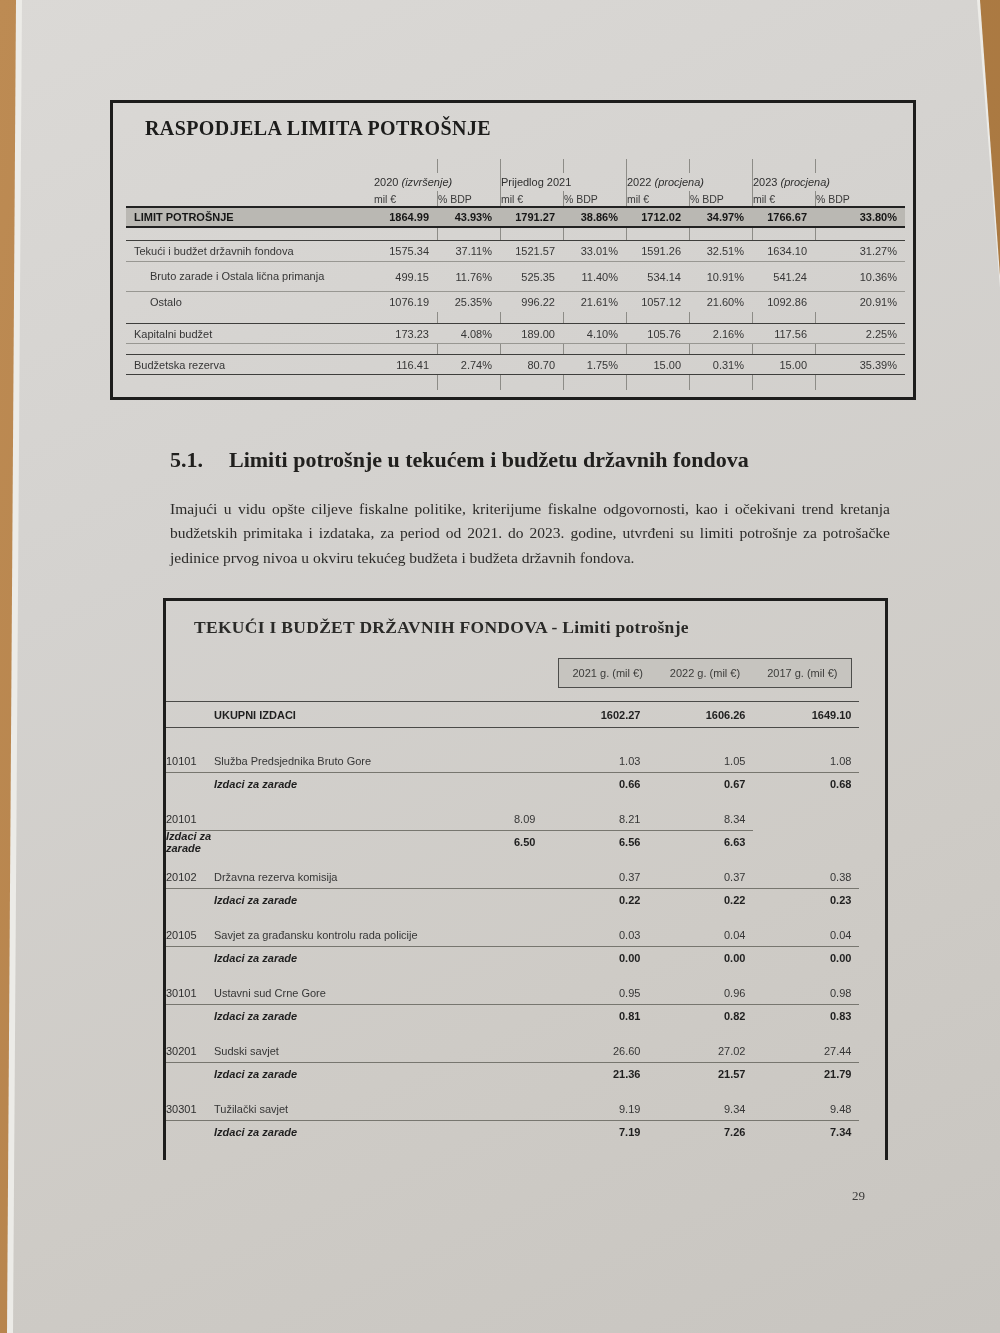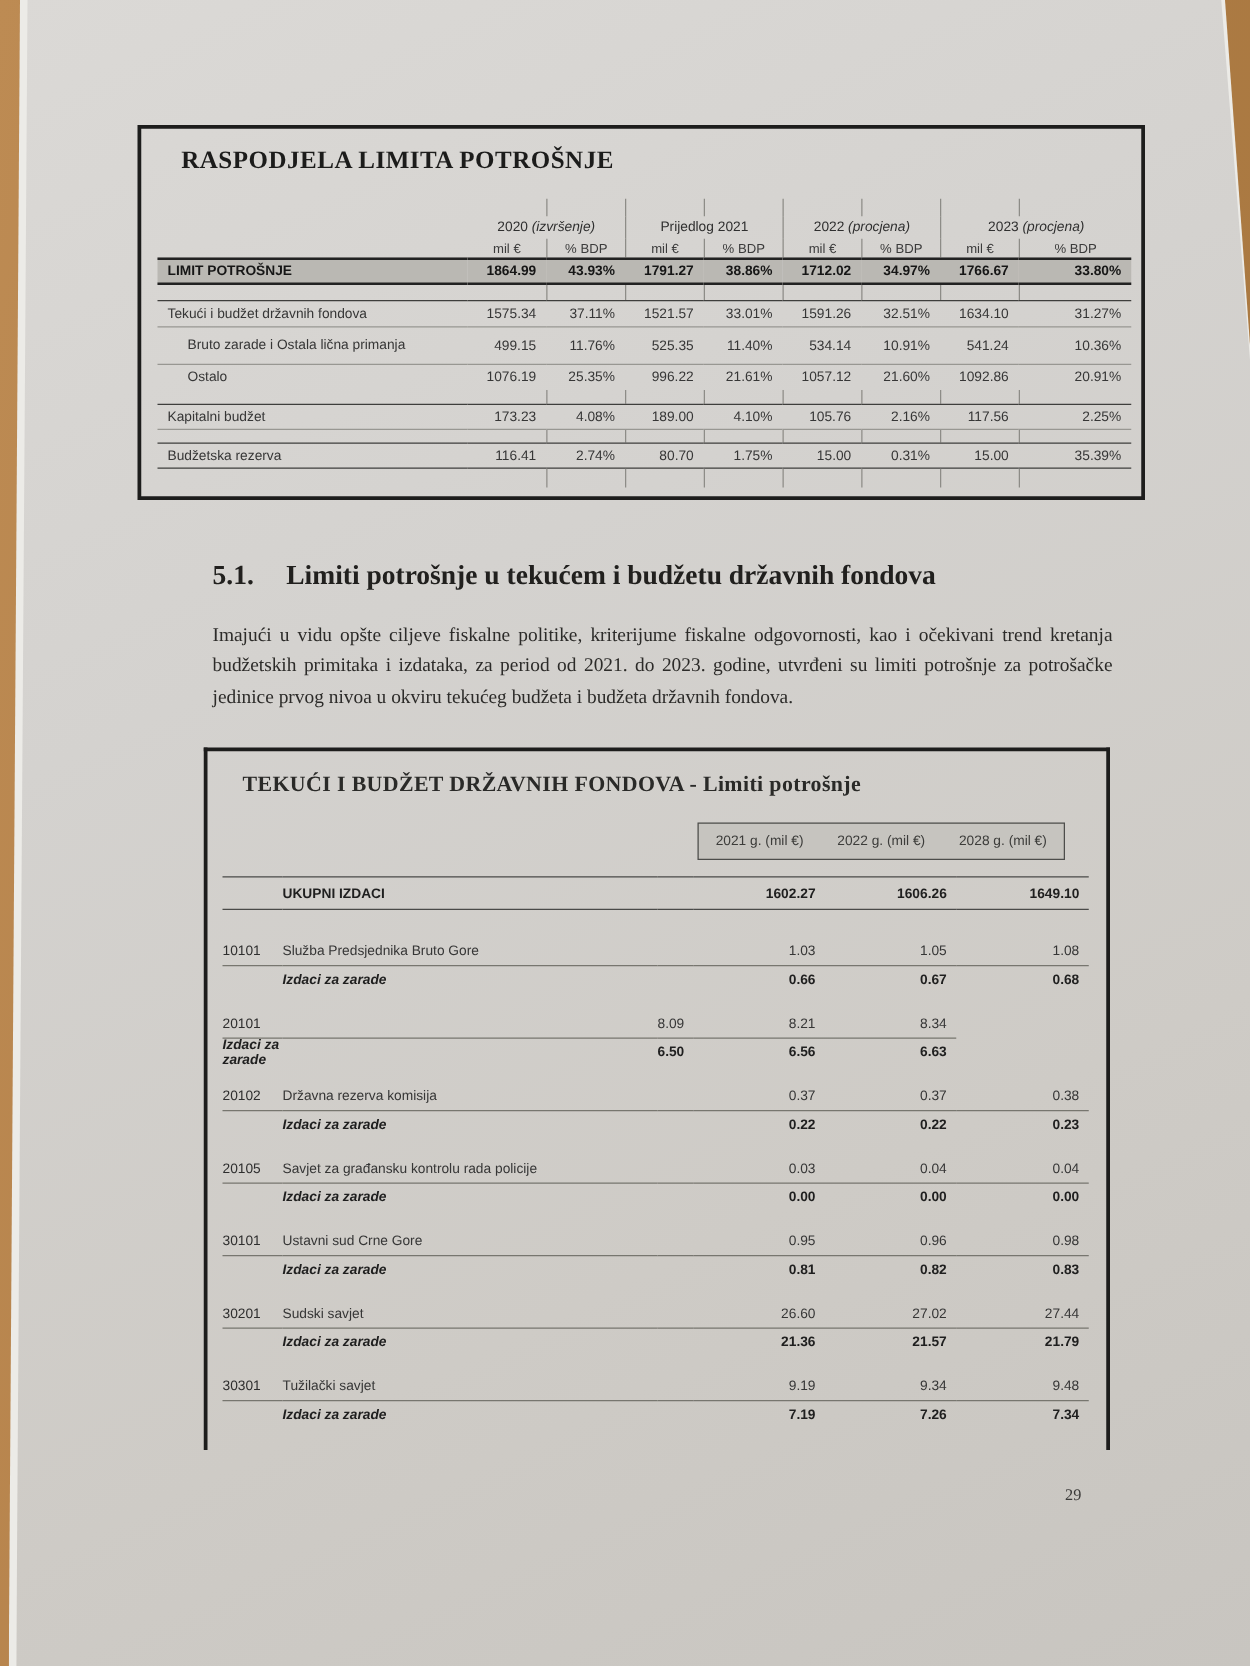--- a/index.html
+++ b/index.html
@@ -28,21 +28,21 @@
     letter-spacing:.4px;color:#1c1c1b;
   }
   .t1-grid{
     position:absolute;left:13px;top:56px;
     display:grid;grid-template-columns:248px repeat(7,63px) 90px;
   }
   .c{box-sizing:border-box;font-size:11px;color:#363636;display:flex;align-items:center;}
   .num{justify-content:flex-end;padding-right:8px;}
   .lab{padding-left:8px;}
   .ind{padding-left:24px;}
-  .ctr{justify-content:center;}
+  .ctr{}
   .tl{border-left:1px solid #8d8c87;}
   .yr{font-size:11px;color:#2f2f2f;height:18px;}
   .yr i{margin-left:3px;}
   .sub{font-size:10.5px;color:#3b3b3b;height:15px;}
   .limit{
     background:#bab8b3;font-weight:bold;color:#161616;height:22px;
     border-top:2px solid #222;border-bottom:2px solid #222;
   }
   .bt-d{border-top:1.6px solid #3e3e3c;}
   .bt-t{border-top:1px solid #989792;}
@@ -71,21 +71,21 @@
   }
   .t2-years{
     position:absolute;left:392px;top:57px;width:294px;height:30px;
     display:grid;grid-template-columns:repeat(3,1fr);
     border:1.5px solid #4d4d4b;background:#c6c4bf;box-sizing:border-box;
   }
   .t2-years .c{font-size:11px;color:#3c3c3a;justify-content:center;}
   .t2-grid{
     position:absolute;left:0;top:100px;right:0;
     display:grid;grid-template-columns:48px 300px 1fr 105px 105px 106px;
-    padding:0 37px 0 12px;
+    padding:0 37px 0 0;
   }
   .tot{border-top:1.6px solid #4a4a48;border-bottom:1.6px solid #4a4a48;height:27px;font-weight:bold;color:#1f1f1f;}
   .gap2{height:22px;}
   .gap3{height:13px;}
   .mn{height:23px;border-bottom:1px solid #77766f;}
   .wg{height:22px;font-weight:bold;color:#1f1f1f;}
   .wl{font-style:italic;}
   .code{color:#2e2e2e;}
   .span6{grid-column:span 6;}
   .pagenum{
@@ -222,21 +222,21 @@
     <span>5.1.</span>
     <span>Limiti potrošnje u tekućem i budžetu državnih fondova</span>
   </div>
   <div class="sec-par">Imajući u vidu opšte ciljeve fiskalne politike, kriterijume fiskalne odgovornosti, kao i očekivani trend kretanja budžetskih primitaka i izdataka, za period od 2021. do 2023. godine, utvrđeni su limiti potrošnje za potrošačke jedinice prvog nivoa u okviru tekućeg budžeta i budžeta državnih fondova.</div>
 
   <div class="t2-box">
     <div class="t2-title">TEKUĆI I BUDŽET DRŽAVNIH FONDOVA - Limiti potrošnje</div>
     <div class="t2-years" id="t2-years">
         <div class="c ">2021 g. (mil €)</div>
         <div class="c ">2022 g. (mil €)</div>
-        <div class="c ">2028 g. (mil €)</div>
+        <div class="c ">2017 g. (mil €)</div>
       </div>
     <div class="t2-grid" id="t2-grid">
         <div class="c tot"></div>
         <div class="c tot">UKUPNI IZDACI</div>
         <div class="c tot"></div>
         <div class="c tot num">1602.27</div>
         <div class="c tot num">1606.26</div>
         <div class="c tot num">1649.10</div>
         <div class="c gap2 span6" style="grid-column: span 6;"></div>
         <div class="c mn code">10101</div>

